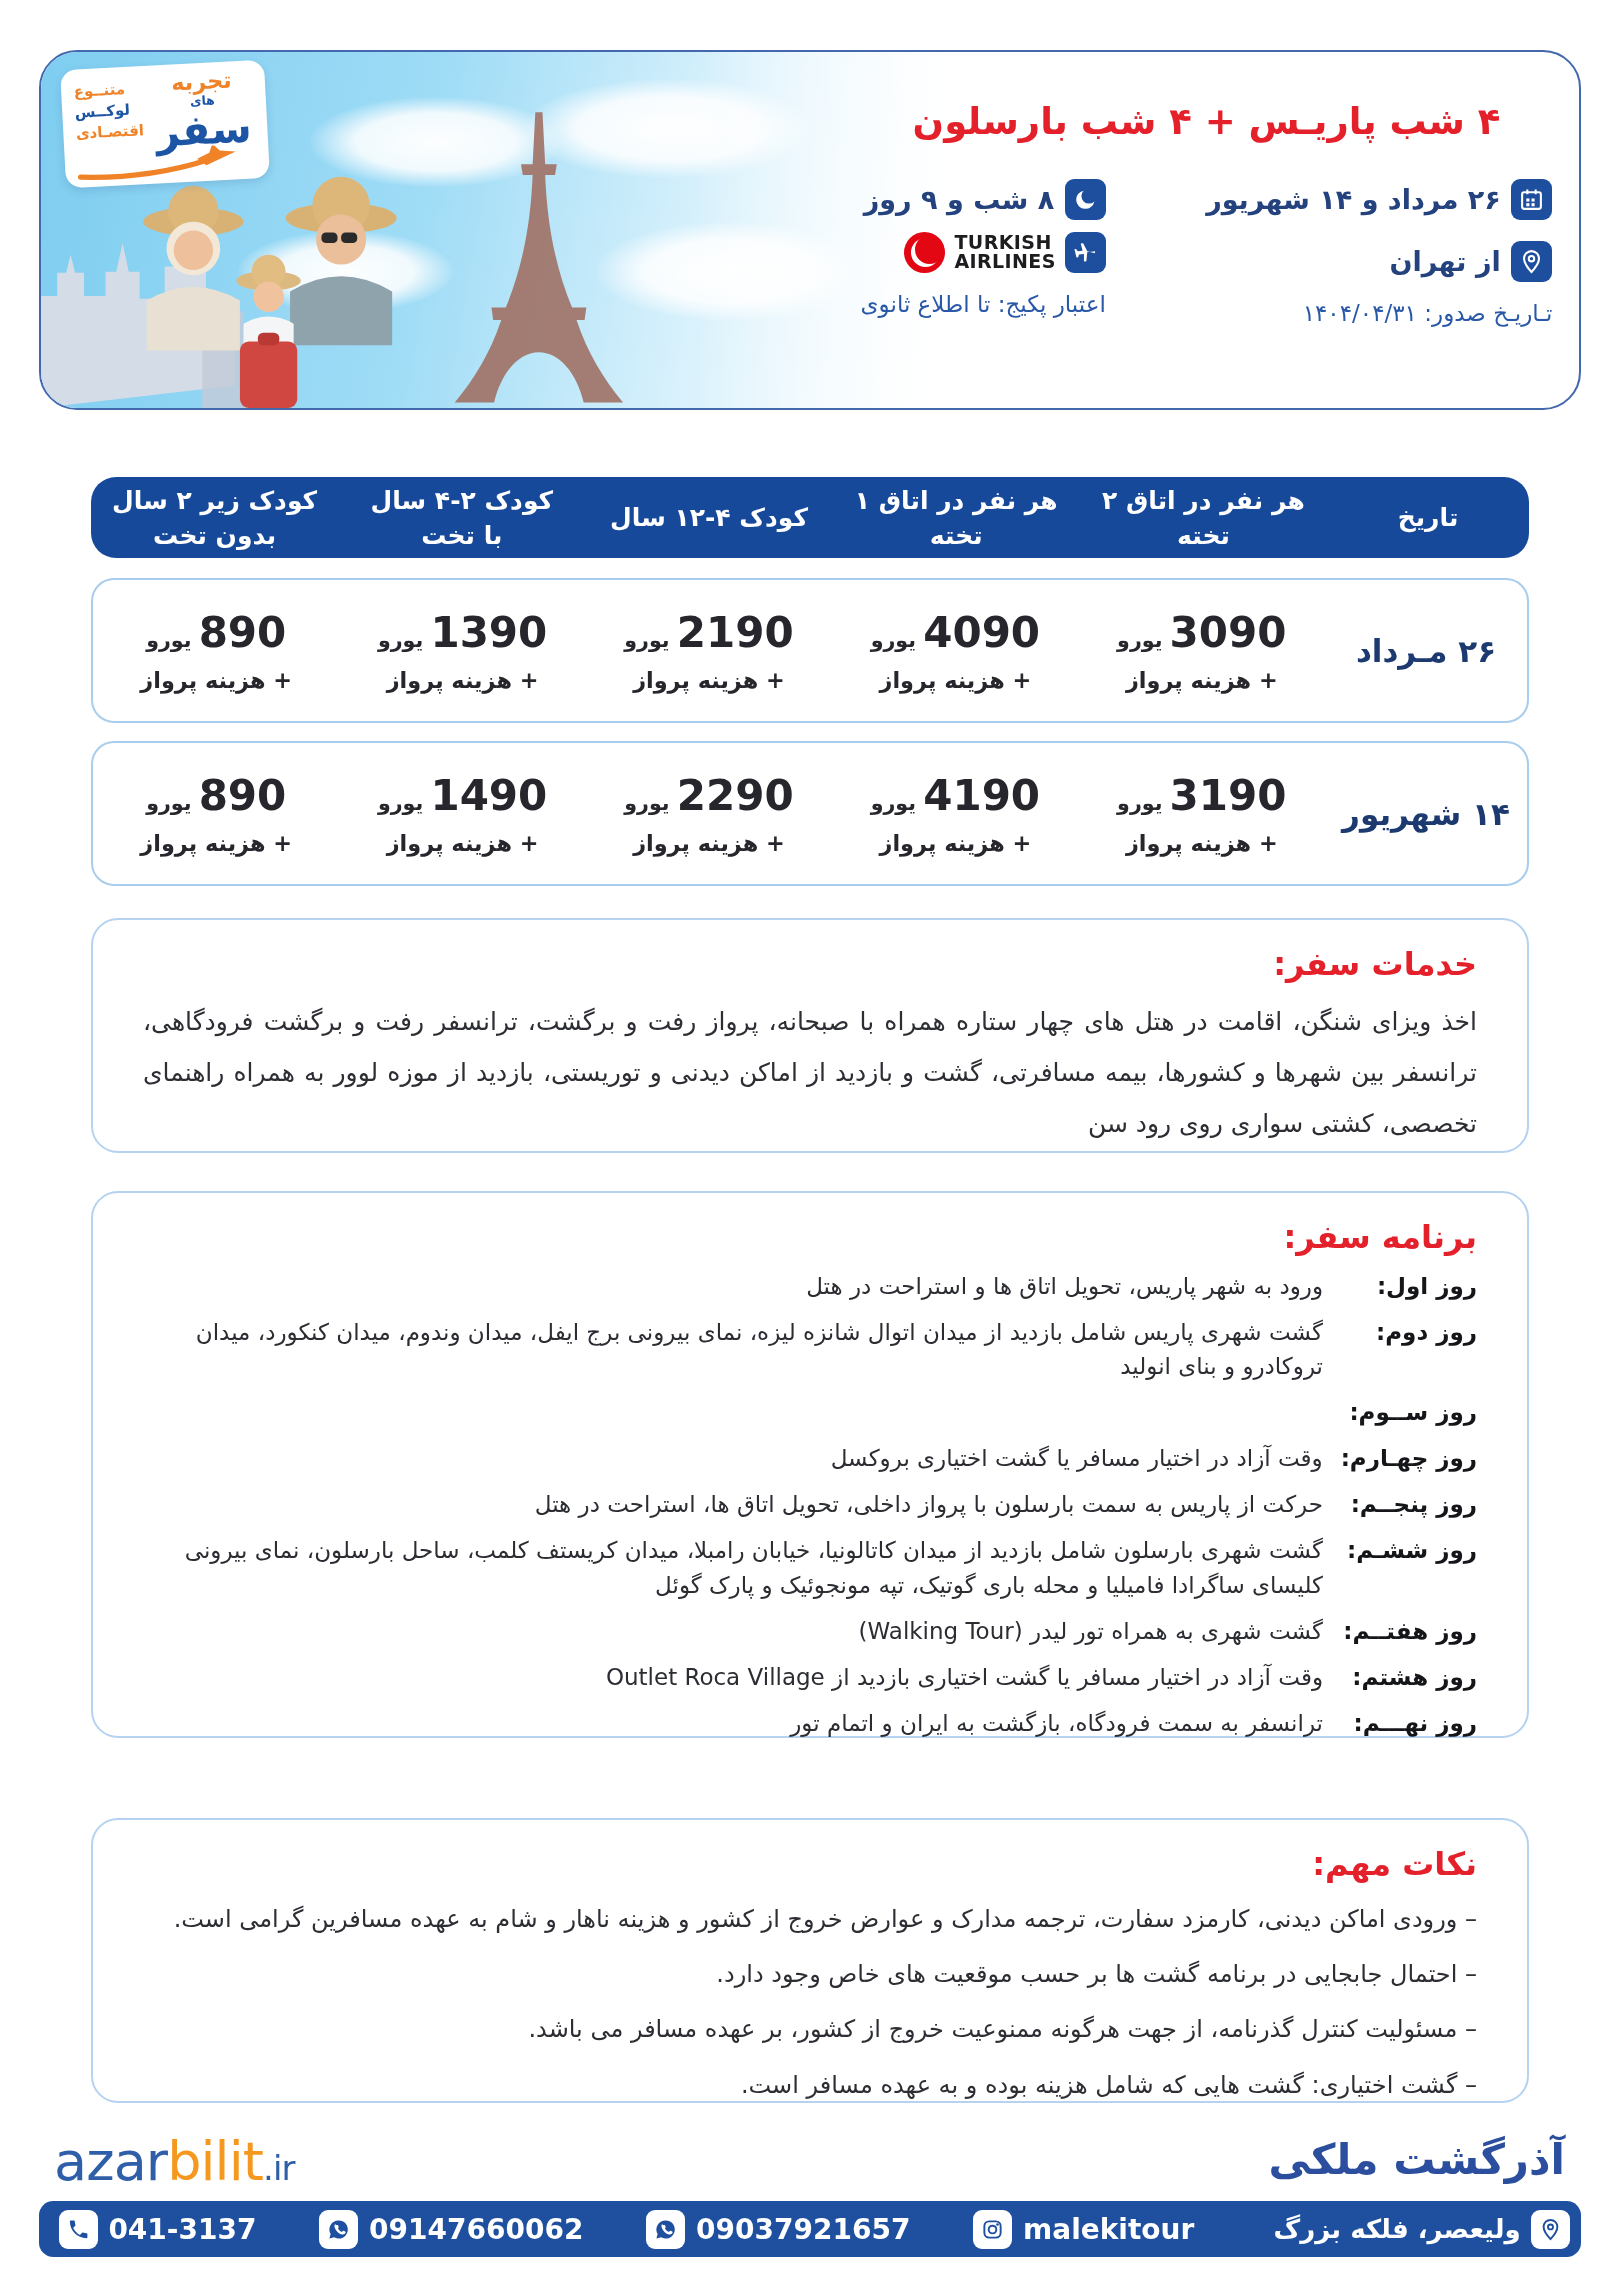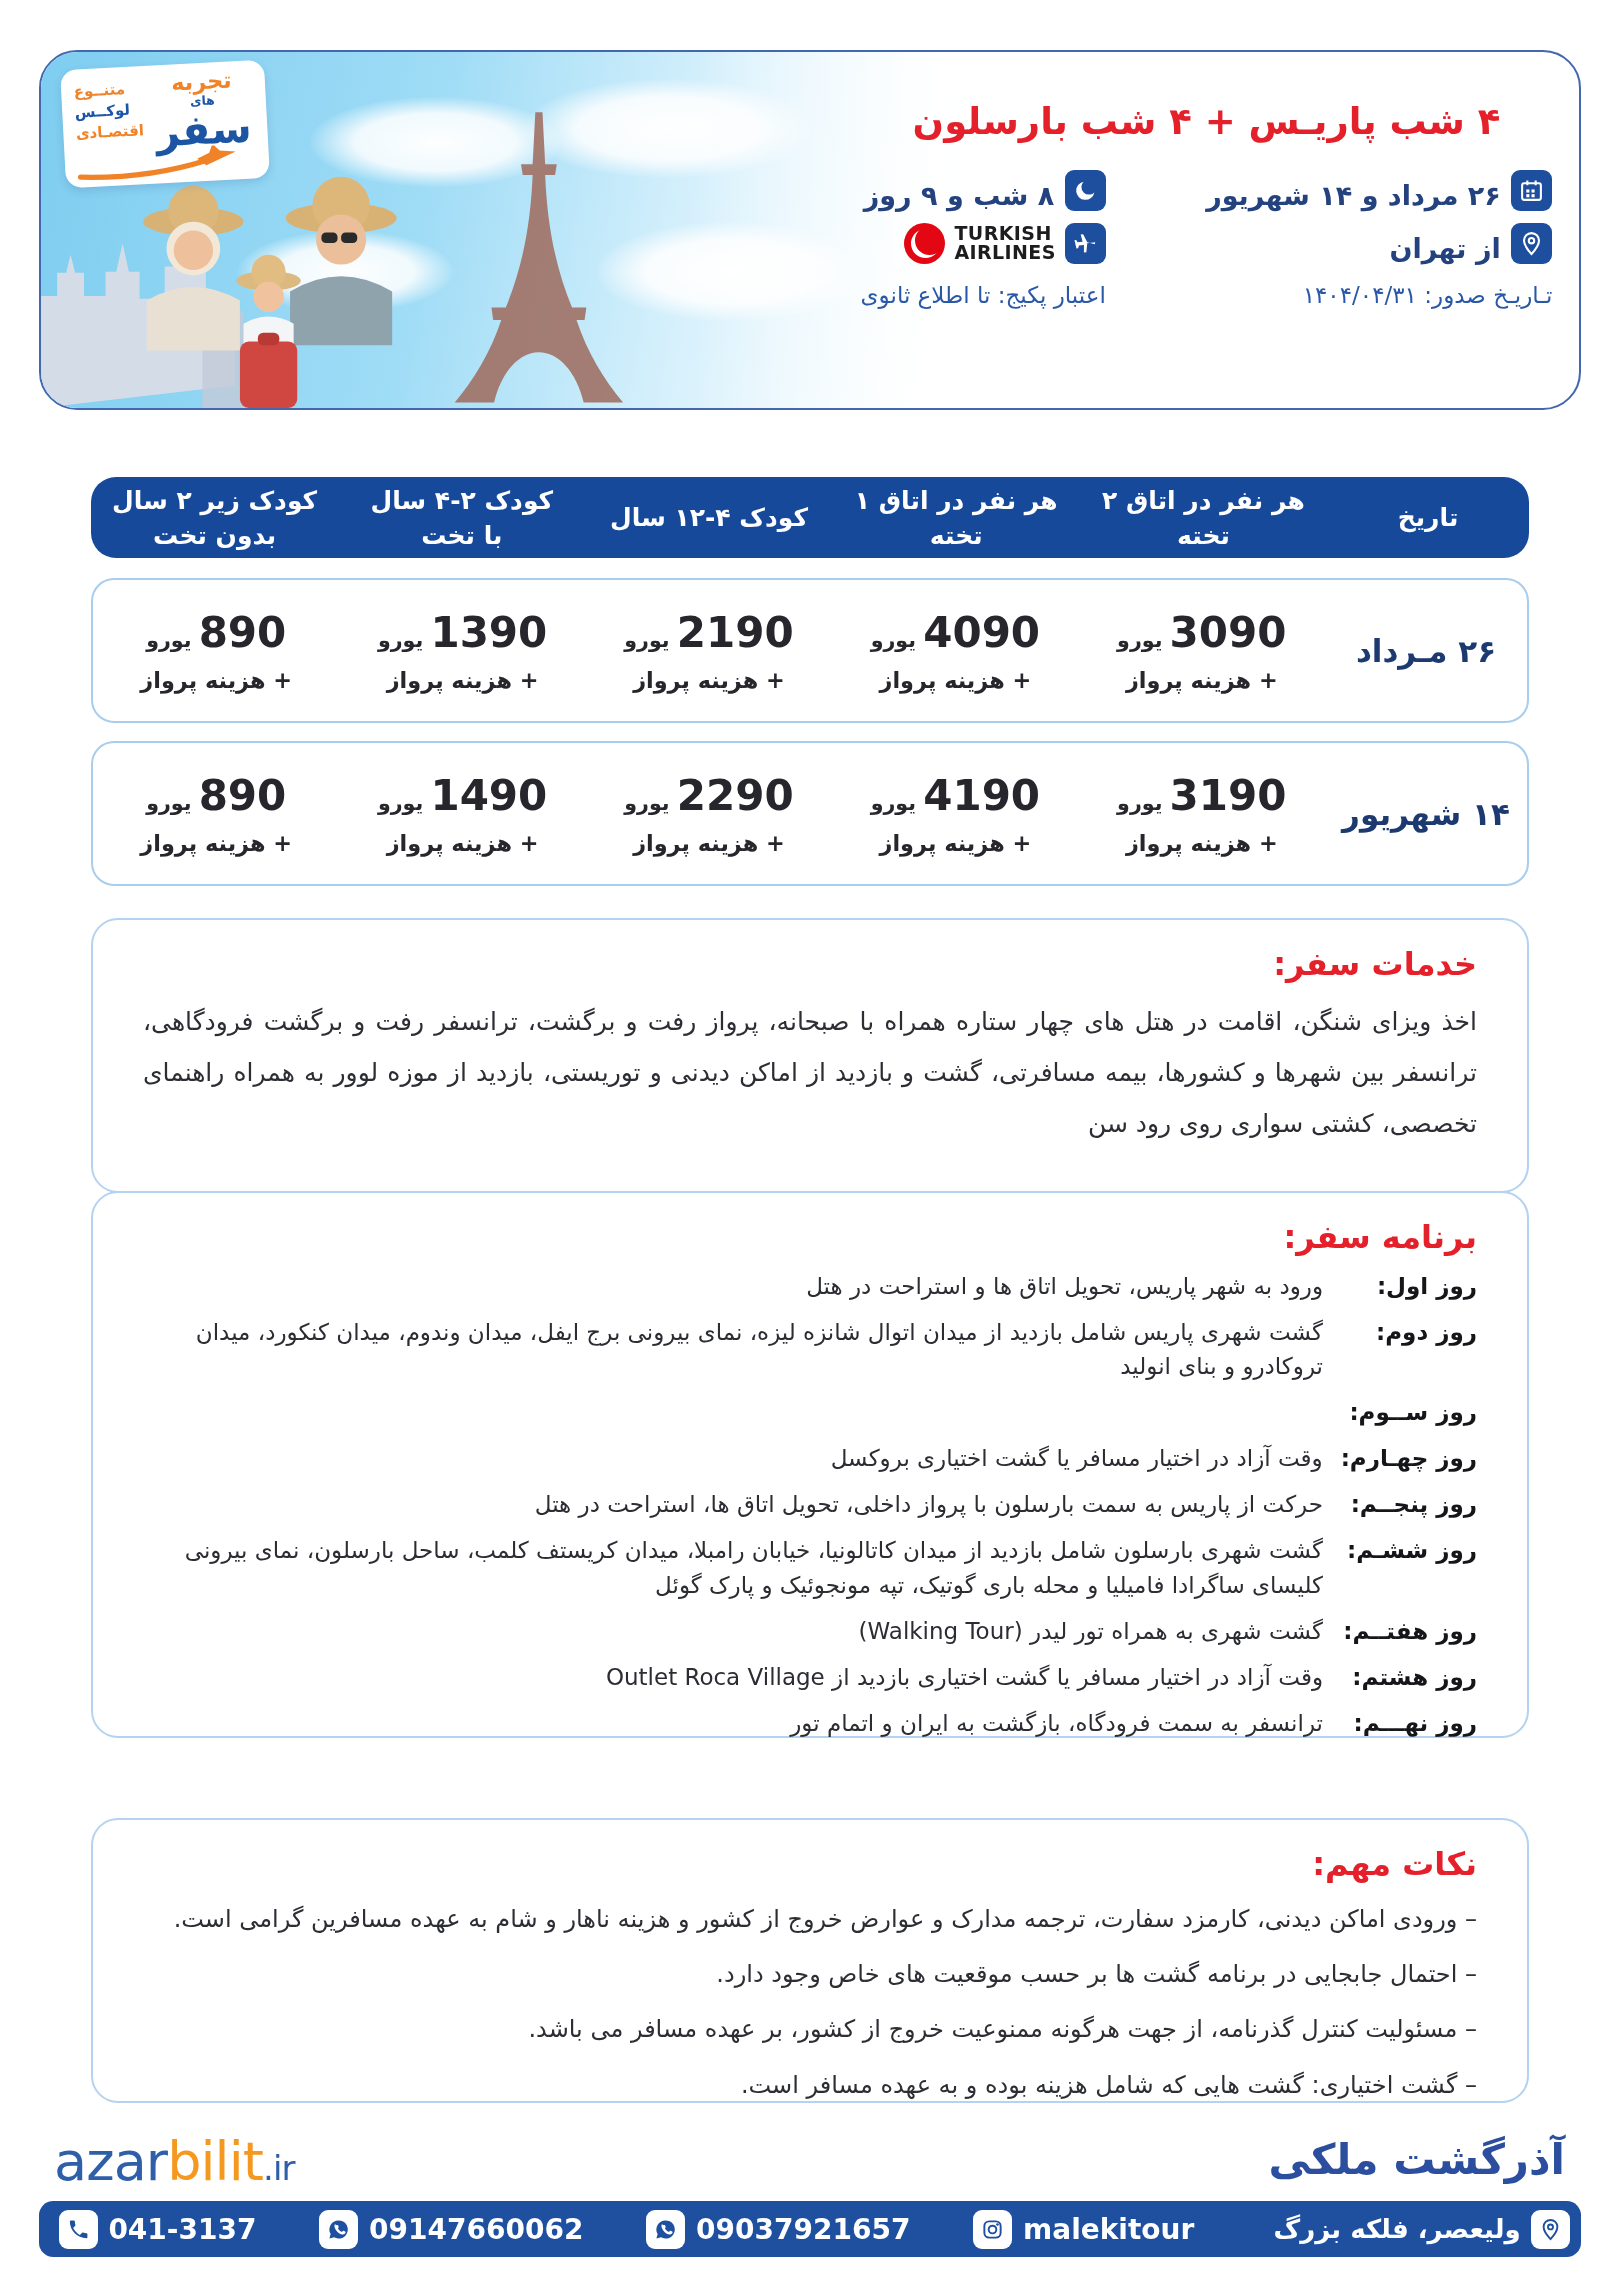--- a/index.html
+++ b/index.html
@@ -27,21 +27,21 @@
   .badge-tags span{font-size:15px;font-weight:bold;line-height:1.3;}
   .tag-or{color:#f08327;} .tag-bl{color:#1d55a5;}
   .badge-swoosh{position:absolute;left:9px;bottom:5.4px;width:184px;height:30px;}
 
   
   .right-area{position:absolute;right:23px;top:27px;width:699px;text-align:center;}
   .tour-title{font-size:59px;font-weight:bold;color:#1b52a3;line-height:1.1;}
   .tour-subtitle{margin-top:21px;font-size:37px;font-weight:bold;color:#e4212b;}
   .details{margin-top:27px;display:flex;justify-content:space-between;padding:0 3.6px;}
   .dcol{display:flex;flex-direction:column;gap:11.6px;align-items:flex-start;}
-  .chip{display:flex;align-items:flex-end;gap:10.7px;font-size:27px;font-weight:bold;color:#24427e;}
+  .chip{display:flex;align-items:center;gap:10.7px;font-size:27px;font-weight:bold;color:#24427e;margin-top:9px;}
   .icon-box{width:41px;height:41px;background:#1d4f9e;border-radius:9px;display:flex;align-items:center;justify-content:center;flex:0 0 auto;}
   .small-line{font-size:23px;color:#2a58a8;font-weight:normal;margin-top:7.2px;}
   .airline{display:flex;align-items:center;gap:9px;}
   .airline-text{direction:ltr;text-align:left;font-size:19px;font-weight:bold;color:#1d1d1f;line-height:1.02;letter-spacing:0.4px;}
   .roundel{width:41px;height:41px;border-radius:50%;background:#e30613;position:relative;flex:0 0 auto;}
   .roundel:before{content:"";position:absolute;left:6.3px;top:6.3px;width:29px;height:29px;border-radius:50%;background:#fff;}
   .roundel:after{content:"";position:absolute;left:10.7px;top:3.6px;width:29px;height:29px;border-radius:50%;background:#e30613;}
 
   
   .grid{display:grid;grid-template-columns:202px repeat(5,1fr);align-items:center;height:100%;}
@@ -52,21 +52,21 @@
   .date-cell{font-size:31px;font-weight:bold;color:#1c3a70;text-align:center;}
   .price-cell{text-align:center;}
   .amt-line .amount{font-size:42px;font-weight:bold;color:#26262c;}
   .amt-line .cur{font-size:20.6px;font-weight:bold;color:#26262c;margin-right:7.2px;}
   .plus{margin-top:10.7px;font-size:22.4px;font-weight:bold;color:#26262c;}
 
   
   .card{position:absolute;left:91px;width:1438px;background:#fff;border:2.7px solid #b5d3f0;border-radius:27px;
     box-sizing:border-box;padding:25px 50px;}
   .sec-title{color:#e4212b;font-size:32px;font-weight:bold;text-align:right;margin-bottom:12.5px;}
-  .services-card{top:918px;height:275px;}
+  .services-card{top:918px;height:235px;}
   .services-text{font-size:25px;line-height:2.05;color:#2c2e34;text-align:justify;}
   .itinerary-card{top:1191px;height:547px;}
   .day{display:flex;gap:18px;font-size:23px;line-height:1.5;margin:11.6px 0;color:#2b2d33;}
   .day b{white-space:nowrap;min-width:136px;color:#151619;}
   .day .txt{text-align:right;}
   .notes-card{top:1818px;height:285px;}
   .note{font-size:24px;line-height:1.55;margin:18px 0;color:#2c2e34;text-align:right;}
 
   
   .site-logo{position:absolute;left:54px;top:2130px;direction:ltr;font-weight:normal;font-size:54px;letter-spacing:-0.9px;}

